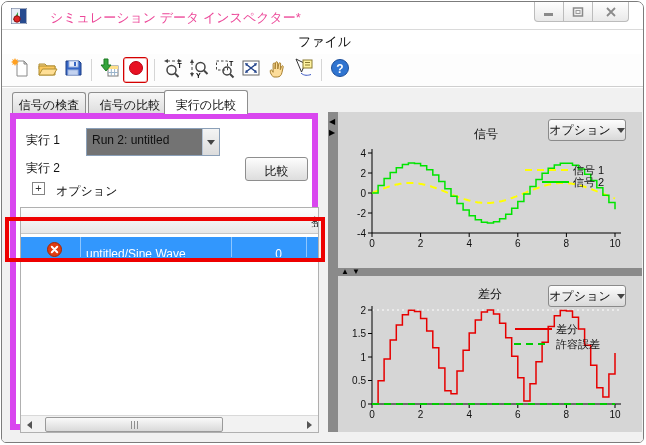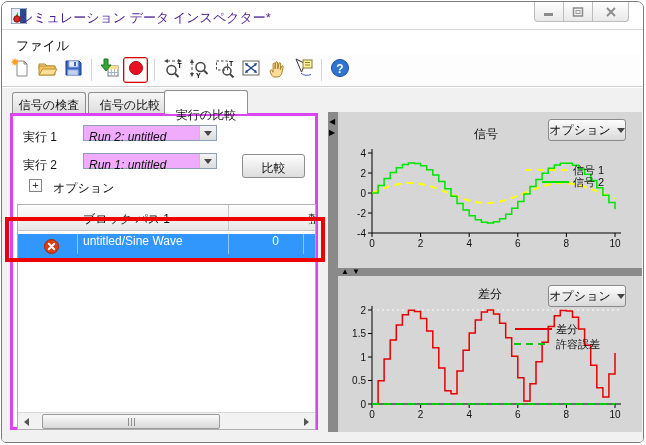--- a/index.html
+++ b/index.html
@@ -5,73 +5,73 @@
   * { box-sizing: border-box; margin: 0; padding: 0; }
   html,body { width:646px; height:445px; background:#fff; overflow:hidden;
     font-family:"Liberation Sans", sans-serif; -webkit-font-smoothing:antialiased; }
   .window { position:absolute; left:1px; top:1px; width:643px; height:442px;
     background:#fff; border:1px solid #7c7c7c; border-radius:7px 7px 5px 5px; overflow:hidden; }
 
   
   .titlebar { position:absolute; left:0; top:0; right:0; height:28px; background:#fff;
     border-bottom:1px solid #dadada; }
   .app-icon { position:absolute; left:9px; top:6px; width:16px; height:16px; }
-  .title-text { position:absolute; left:18px; top:7px; font-size:13px; color:#4c1d95; white-space:nowrap; }
+  .title-text { position:absolute; left:48px; top:7px; font-size:13px; color:#ec4899; white-space:nowrap; }
   .winbtns { position:absolute; right:14px; top:0; height:20px; display:flex; }
   .winbtn { width:30px; height:20px; border:1px solid #bcbcbc; border-top:none; margin-left:-1px;
     background:linear-gradient(#fefefe,#e9e9e9); display:flex; align-items:center; justify-content:center; }
   .winbtn.close { width:37px; border-bottom-right-radius:4px; }
   .winbtn.min { border-bottom-left-radius:4px; }
 
   
   .menubar { position:absolute; left:0; top:29px; right:0; height:31px; background:#fff;
-    border-bottom:1px solid #dcdcdc; display:flex; align-items:center; }
+    border-bottom:1px solid #dcdcdc; display:flex; align-items:center;flex-direction:column; }
   .menu-item { font-size:13px; color:#111; padding:2px 10px; margin-left:4px; }
 
   
   .toolbar { position:absolute; left:0; top:52px; right:0; height:33px; background:#fdfdfd;
     border-bottom:1px solid #cfcfcf; display:flex; align-items:center; padding-left:6px; }
   .tb-btn { width:25px; height:26px; display:flex; align-items:center; justify-content:center;
     border:1px solid transparent; border-radius:3px; margin-right:1px; }
   .tb-btn.active { border:1px solid #d40000; background:#fff; box-shadow:0 0 0 1px #f3b2b2 inset; }
   .tb-sep { width:1px; height:22px; background:#d5d5d5; margin:0 5px; }
 
   
   .content { position:absolute; left:0; top:86px; right:0; bottom:0; background:#f1f1f1; }
 
   
   .tab { position:absolute; top:4px; height:21px; background:linear-gradient(#f6f6f6,#dedede);
     border:1px solid #8e8e8e; border-bottom:none; border-radius:3px 3px 0 0;
     font-size:12px; color:#111; text-align:center; padding-top:4px; z-index:2; }
-  .tab.active { top:2px; height:24px; background:#fff; z-index:4; padding-top:16px; }
+  .tab.active { top:2px; height:24px; background:#fff; z-index:4; padding-top:6px; }
 
   
   .panel { position:absolute; left:8px; top:25px; width:308px; height:317px; background:#fff;
-    border:3px solid #d946ef; z-index:3; }
+    border:6px solid #d946ef; z-index:3; }
   .lbl { position:absolute; font-size:12px; color:#111; }
-  .combo { position:absolute; height:16px; background:#f0abfc; border:1px solid #8ba0b8;font-style:italic; }
+  .combo { position:absolute; height:28px; background:#737373; border:1px solid #8ba0b8; }
   .combo-text { position:absolute; left:5px; top:4px; font-size:12px; color:#111; white-space:nowrap; }
   .combo-arrow { position:absolute; right:0; top:0; width:17px; height:100%;
     background:linear-gradient(#f4f4f4,#dcdcdc); border-left:1px solid #b5c4d6;
     display:flex; align-items:center; justify-content:center; }
   .tri-down { width:0; height:0; border-left:4px solid transparent; border-right:4px solid transparent;
     border-top:5px solid #444; }
   .btn { position:absolute; background:linear-gradient(#fdfdfd,#dddddd); border:1px solid #8e8e8e;
     border-radius:3px; font-size:12px; color:#111; text-align:center; }
   .expander { position:absolute; width:13px; height:13px; border:1px solid #848484; background:#fff;
     font-size:11px; line-height:11px; text-align:center; color:#333; }
 
   
   .rtable { position:absolute; left:4px; top:88px; width:299px; height:226px; border:1px solid #b0b0b0; background:#fff; overflow:hidden; }
   .thead { position:absolute; left:0; top:0; right:0; height:26px;
     background:linear-gradient(#fdfdfd,#e7e7e7); border-bottom:1px solid #c6c6c6; }
   .th { position:absolute; top:0; height:26px; font-size:12px; color:#111; padding:6px 0 0 7px;
     border-right:1px solid #c6c6c6; overflow:hidden; white-space:nowrap; }
   .trow { position:absolute; left:0; top:29px; right:0; height:25px; background:#3297fd; color:#fff; }
-  .td { position:absolute; top:0; height:20px; font-size:12px; padding-top:0; white-space:nowrap;
+  .td { position:absolute; top:0; height:20px; font-size:12px; padding-top:10px; white-space:nowrap;
     border-right:1px solid rgba(255,255,255,.45); overflow:hidden; }
 
   
   .hscroll { position:absolute; left:0; right:0; bottom:0; height:17px; background:#f2f2f2; border-top:1px solid #d9d9d9; }
   .sb-btn { position:absolute; top:0; width:17px; height:17px; background:#f2f2f2;
     display:flex; align-items:center; justify-content:center; }
   .sb-thumb { position:absolute; left:24px; top:1px; width:178px; height:15px;
     background:linear-gradient(#fafafa,#d9d9d9); border:1px solid #9a9a9a; border-radius:2px;
     display:flex; align-items:center; justify-content:center; gap:2px; }
   .grip { width:1px; height:8px; background:#8f8f8f; }
@@ -239,34 +239,27 @@
 
     <div class="panel">
       <span class="lbl" style="left:10px;top:13px;">実行 1</span>
       <div class="combo" style="left:70px;top:9px;width:134px;">
         <span class="combo-text">Run 2: untitled</span>
         <span class="combo-arrow">
             <span class="tri-down"></span>
           </span>
       </div>
       <span class="lbl" style="left:10px;top:41px;text-align:right;">実行 2</span>
-      <div class="combo" style="left:70px;top:37px;width:134px;">
-        <span class="combo-text">Run 1: untitled</span>
-        <span class="combo-arrow">
-            <span class="tri-down"></span>
-          </span>
-      </div>
       <div class="btn" style="left:229px;top:38px;width:63px;height:24px;padding-top:5px;">比較</div>
 
       <div class="expander" style="left:16px;top:63px;">+</div>
       <span class="lbl" style="left:40px;top:64px;">オプション</span>
 
       <div class="rtable">
         <div class="thead">
-          <div class="th" style="left:60px;width:151px;padding-left:5px;">ブロック パス 1</div>
           <div class="th" style="left:286px;width:13px;border-right:none;padding-left:4px;">整</div>
         </div>
         <div class="trow">
           <div class="td" style="left:0;width:60px;">
             <span style="position:absolute;left:26px;top:5px;">
               <svg width="15" height="15">
                   <circle cx="7.5" cy="7.5" r="7" fill="#e03c12" stroke="#a32807"></circle>
                   <path d="M4.8 4.8l5.4 5.4M10.2 4.8l-5.4 5.4" stroke="#fff" stroke-width="2" stroke-linecap="round"></path>
                 </svg>
             </span>

